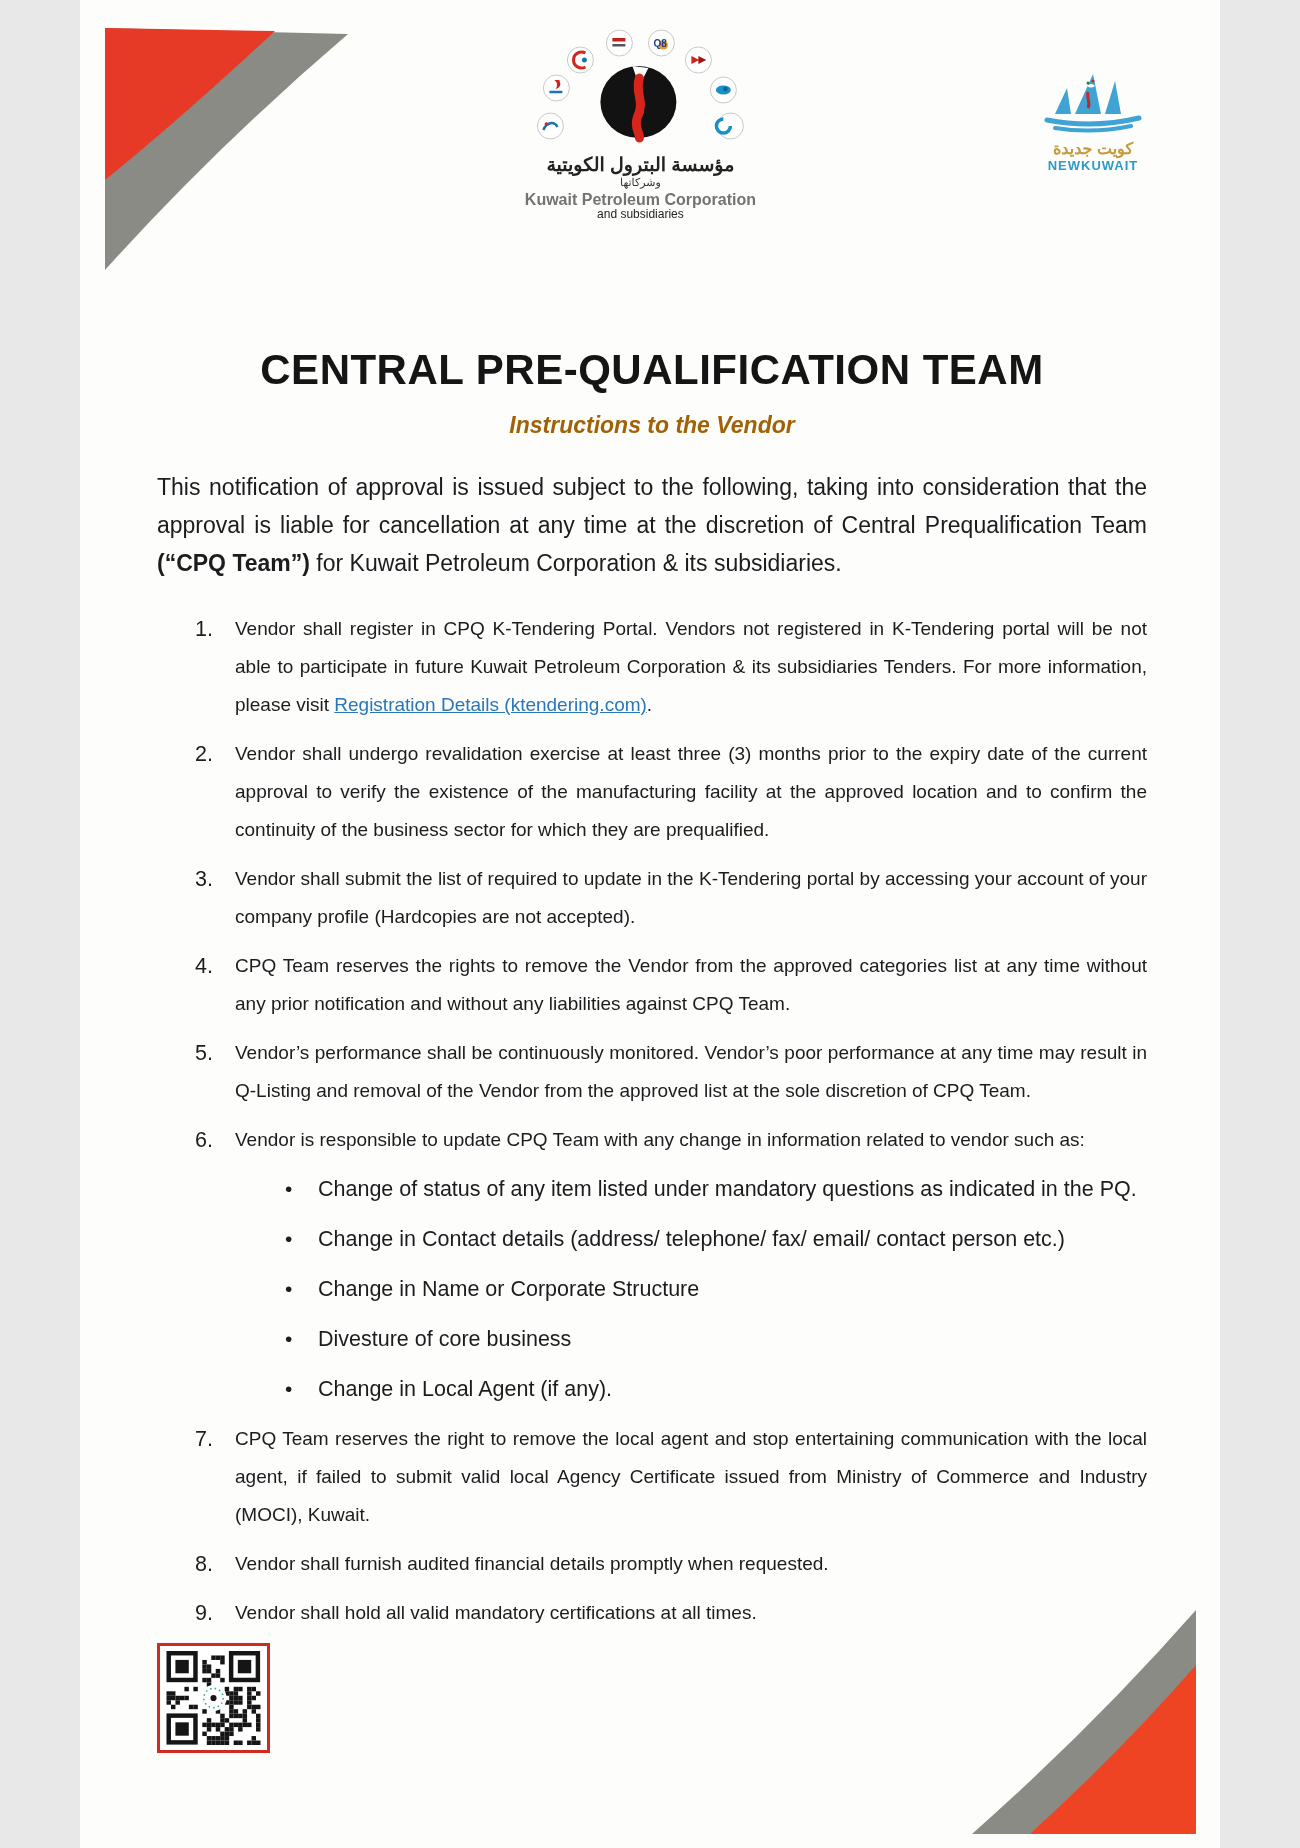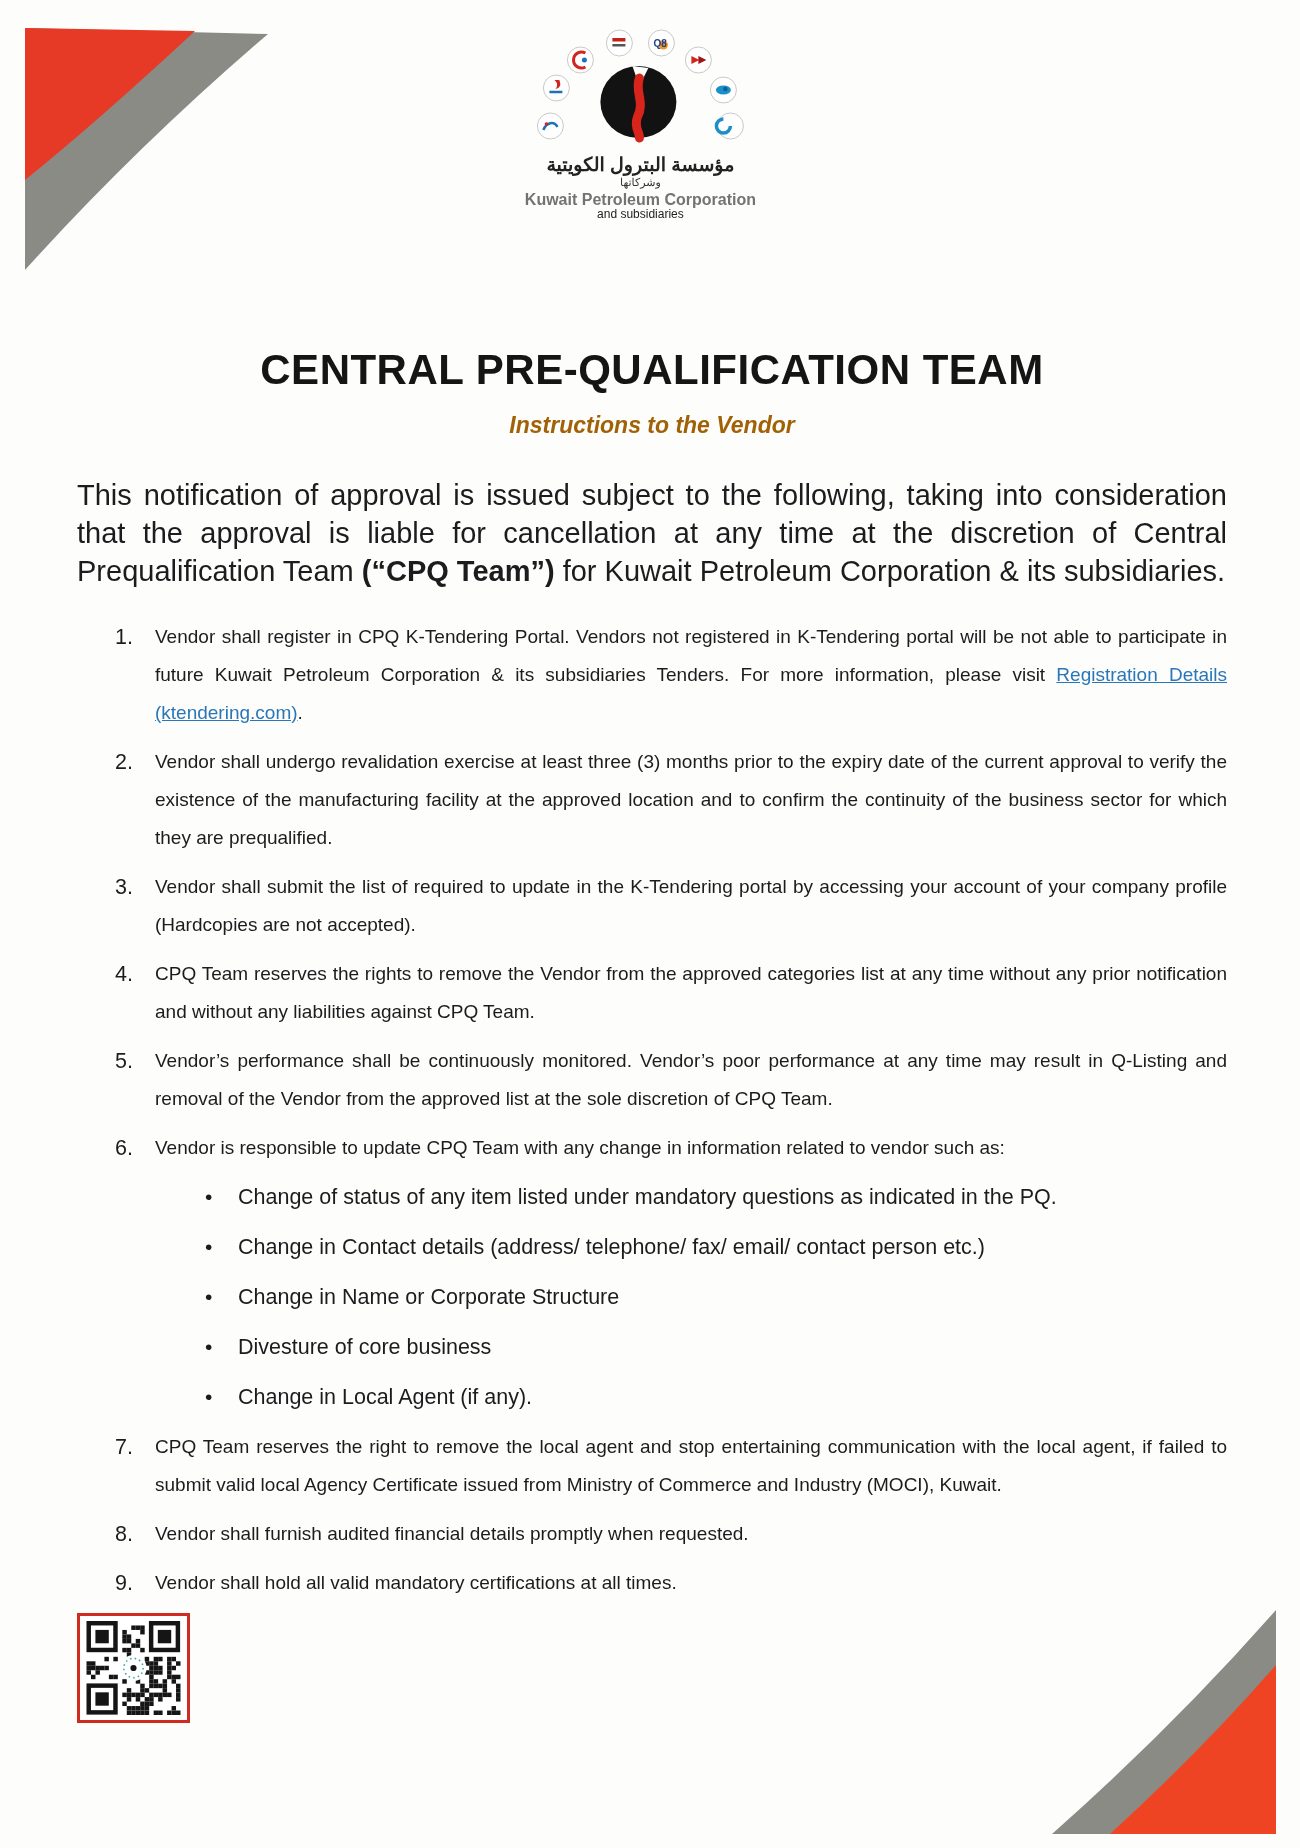--- a/index.html
+++ b/index.html
@@ -1,19 +1,19 @@
 <!DOCTYPE html>
 <html><head>
 <meta charset="utf-8">
 <style>
   * { margin:0; padding:0; box-sizing:border-box; }
   html,body { background:#e8e8e8; }
   .page {
     position:relative;
-    width:1300px; height:1848px;
+    width:1140px; height:1848px;
     margin:0 auto;
     background:#fdfdfc;
     font-family:"Liberation Sans", sans-serif;
     color:#1c1c1e;
     overflow:hidden;
   }
   
   .corner { position:absolute; pointer-events:none; }
   .corner.tl { top:28px; left:25px; width:243px; height:242px; }
   .corner.br { bottom:14px; right:24px; width:224px; height:224px; }
@@ -27,21 +27,21 @@
   .kpc-en2 { font-size:12px; color:#222; line-height:13px; }
   .newkuwait { position:absolute; right:72px; top:68px; width:110px; text-align:center; }
   .nk-arabic { font-size:16px; font-weight:bold; color:#c49a3c; line-height:18px; margin-top:2px; }
   .nk-en { font-size:13px; font-weight:bold; color:#2e9bc6; letter-spacing:1px; line-height:15px; }
 
   
   .content { padding:0 73px 0 77px; }
   .doc-title { margin-top:120px; text-align:center; font-size:42px; font-weight:bold; letter-spacing:0.5px; color:#151515; line-height:40px; }
   .doc-subtitle { margin-top:20px; text-align:center; font-size:23px; font-weight:bold; font-style:italic; text-decoration-thickness:2px; text-underline-offset:4px; color:#a16207; line-height:30px; }
 
-  .intro { margin-top:36px; font-size:29px; line-height:38px; text-align:justify; }
+  .intro { margin-top:28px; font-size:23px; line-height:38px; text-align:justify; }
   .intro b { font-weight:bold; }
 
   .num-list { margin-top:28px; padding-left:38px; }
   .item { display:flex; margin-bottom:11px; }
   .item .num { width:40px; flex:none; font-size:21.5px; line-height:38px; }
   .item .itext { flex:1; font-size:19px; line-height:38px; text-align:justify; }
   a.doc-link { color:#2977b8; text-decoration:underline; cursor:pointer; }
 
   .bullets { margin:2px 0 11px 90px; }
   .bullet { display:flex; margin-bottom:12px; }
@@ -103,20 +103,35 @@
           <circle cx="195" cy="67" r="2.2" fill="#0f5f8f"></circle>
           <path d="M193,97 a7,7 0 1 0 7,7" stroke="#1b90c8" stroke-width="3.5" fill="none"></path>
         </g>
       </svg>
       <div class="kpc-arabic1">مؤسسة البترول الكويتية</div>
       <div class="kpc-arabic2">وشركاتها</div>
       <div class="kpc-en1">Kuwait Petroleum Corporation</div>
       <div class="kpc-en2">and subsidiaries</div>
     </div>
 
+    <div class="newkuwait">
+      <svg width="100" height="66" viewBox="0 0 100 66">
+        <path d="M12,46 L28,46 L24,20 Z" fill="#3fa3d4"></path>
+        <path d="M32,46 L58,46 L50,6 Z" fill="#3fa3d4"></path>
+        <path d="M62,46 L78,46 L72,13 Z" fill="#3fa3d4"></path>
+        <path d="M44,18 q4,-4 8,0 q-4,3 -8,0 z" fill="#ffffff"></path>
+        <circle cx="45" cy="15" r="1.5" fill="#2e7d32"></circle>
+        <circle cx="50" cy="13" r="1.5" fill="#c62828"></circle>
+        <path d="M45,24 C43,30 48,34 45,40" stroke="#c62828" stroke-width="3" fill="none"></path>
+        <path d="M4,52 Q50,61 96,50" stroke="#3fa3d4" stroke-width="5" fill="none" stroke-linecap="round"></path>
+        <path d="M12,60 Q50,66 88,58" stroke="#3fa3d4" stroke-width="4" fill="none" stroke-linecap="round"></path>
+      </svg>
+      <div class="nk-arabic">كويت جديدة</div>
+      <div class="nk-en">NEWKUWAIT</div>
+    </div>
   </div>
 
   <div class="content">
     <h1 class="doc-title">CENTRAL PRE-QUALIFICATION TEAM</h1>
     <h2 class="doc-subtitle">Instructions to the Vendor</h2>
 
     <p class="intro"><span>This notification of approval is issued subject to the following, taking into consideration that the approval is liable for cancellation at any time at the discretion of Central Prequalification Team </span><b>(“CPQ Team”)</b><span> for Kuwait Petroleum Corporation &amp; its subsidiaries.</span></p>
 
     <div class="num-list">
 

